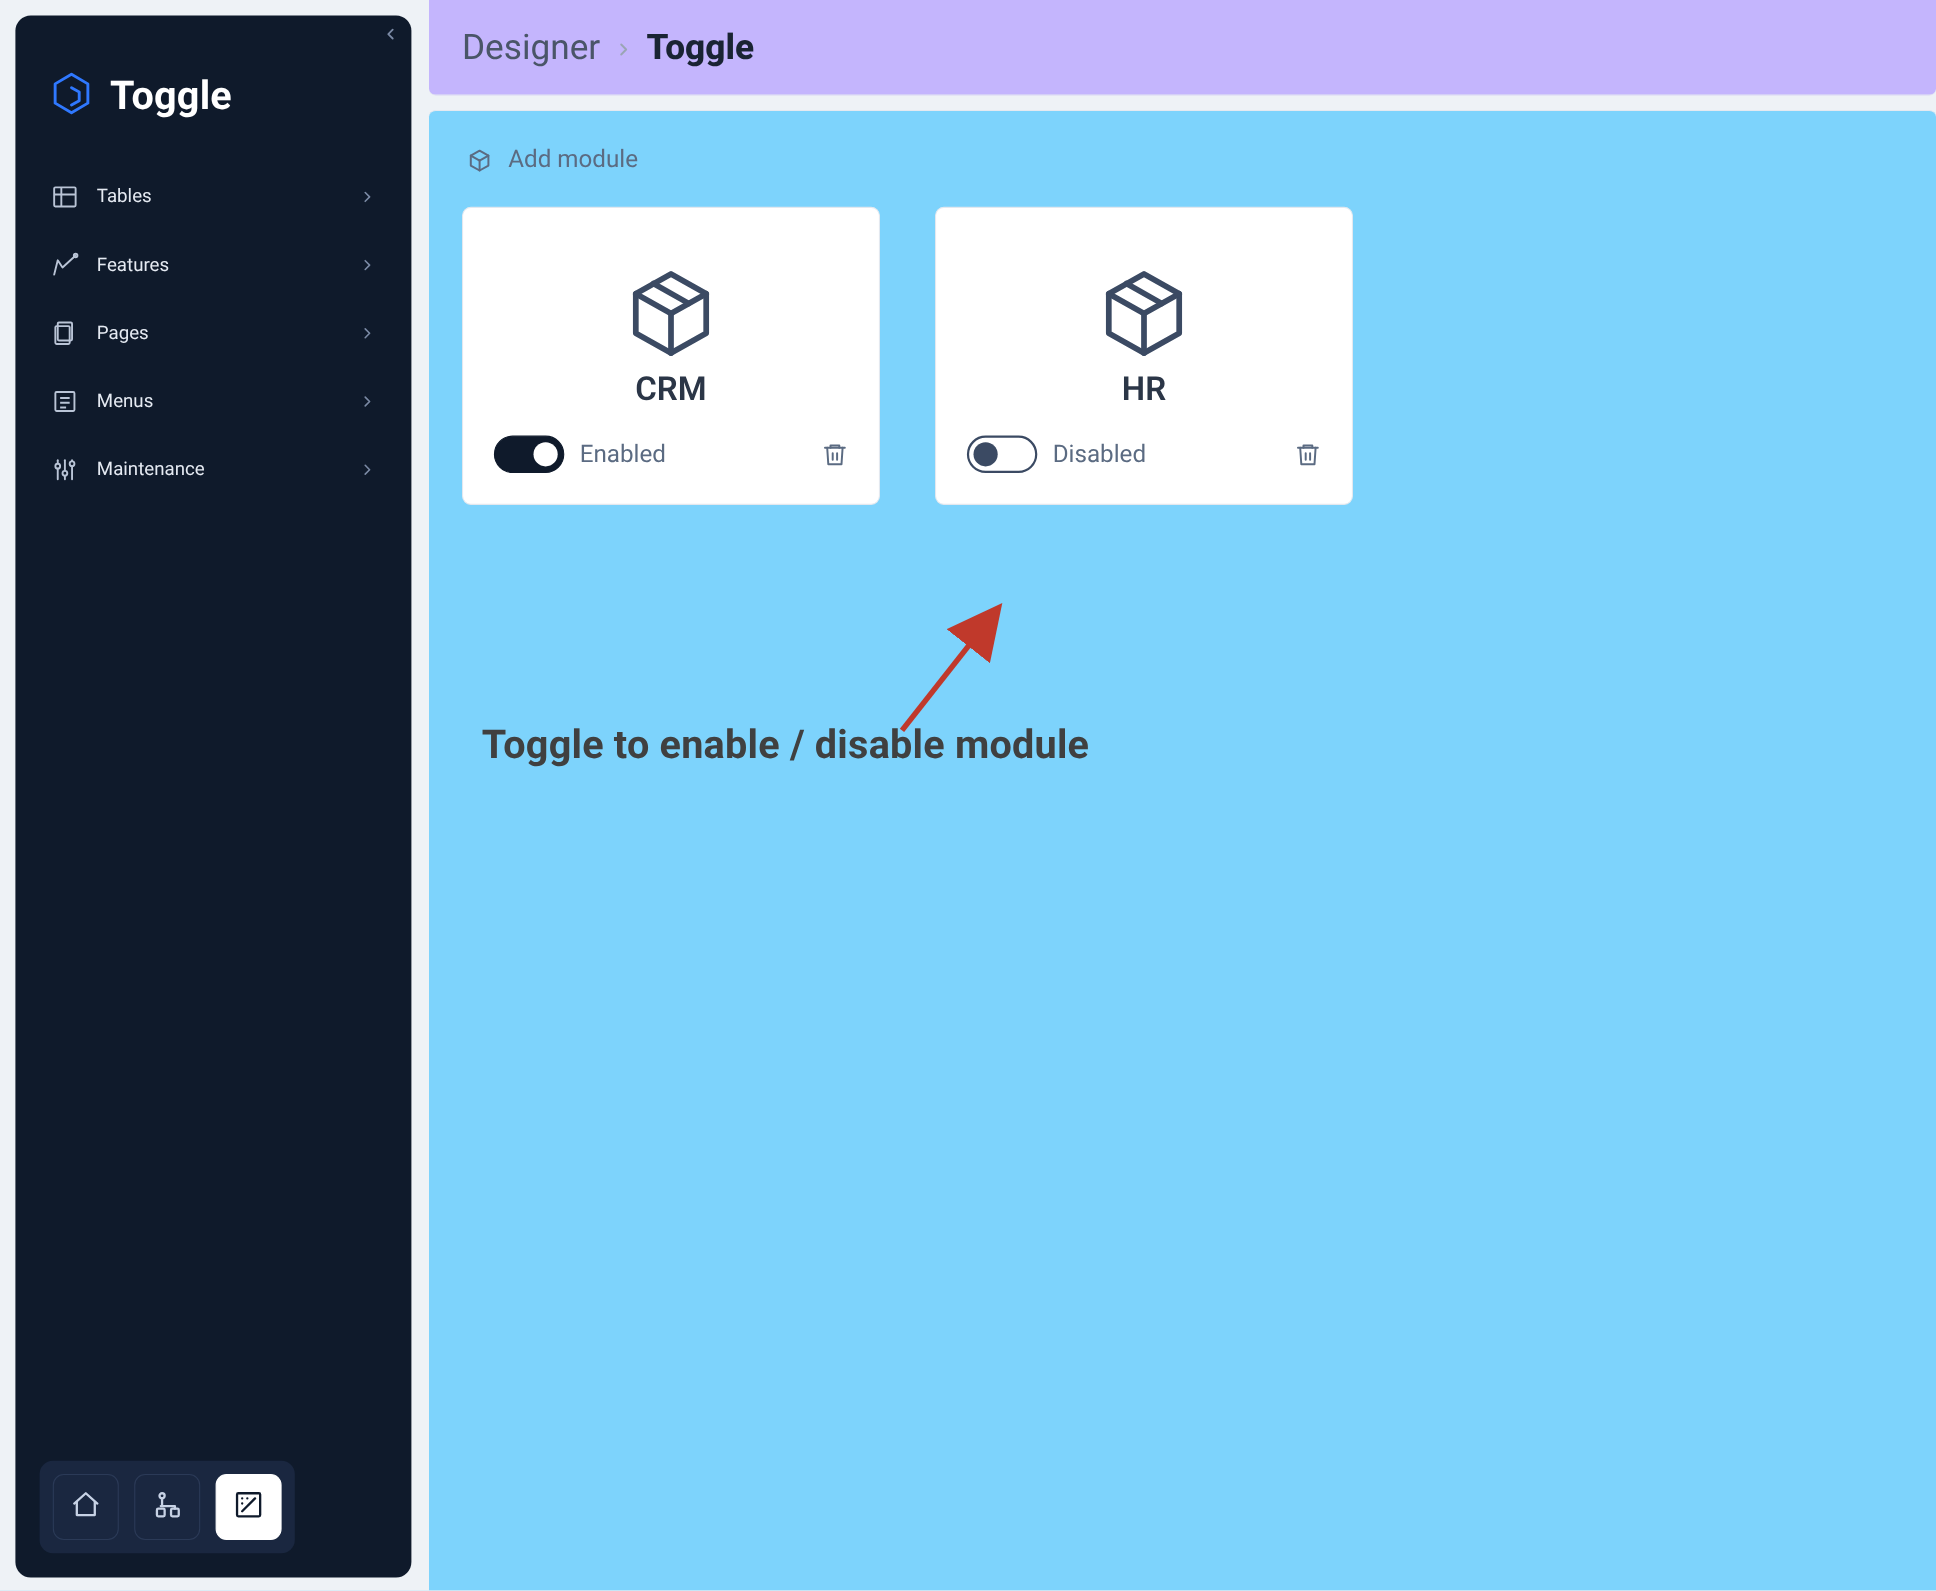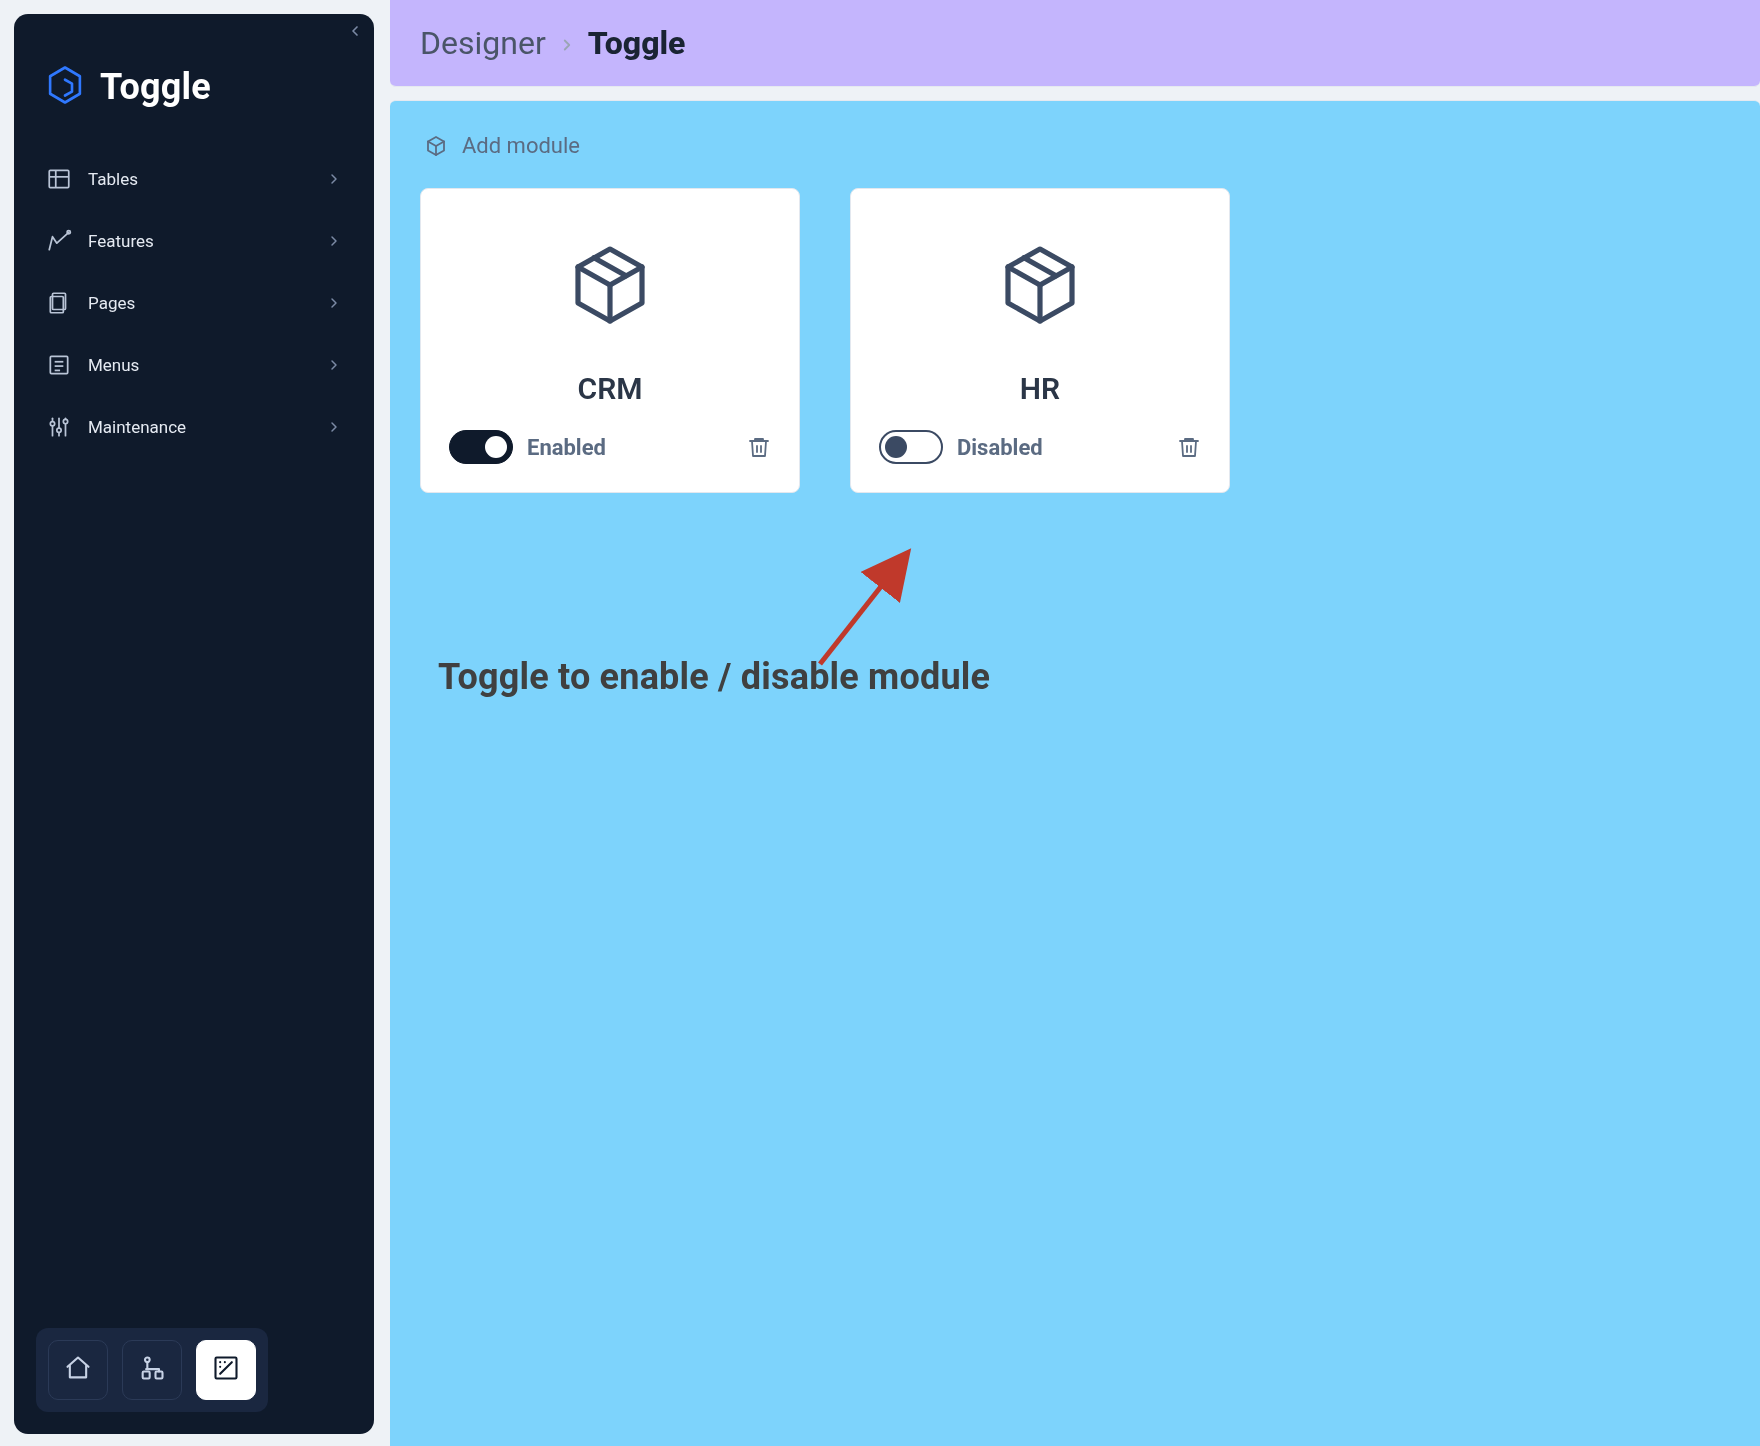--- a/index.html
+++ b/index.html
@@ -106,23 +106,23 @@
   .card {
     width: 380px;
     border:1px solid #e3e8ef;
     border-radius: 8px;
     padding: 48px 28px 28px 28px;
     display:flex; flex-direction:column; align-items:center;
     position:relative;
     background:#ffffff;
   }
   .card .cube { color:#3b4a63; }
-  .card .title { font-size:30px; color:#2b3647; margin-top: 34px; font-weight:600; }
+  .card .title { font-size:30px; color:#2b3647; font-weight:600; }
   .card .row { display:flex; align-items:center; width:100%; margin-top: 24px; font-size:22px; color:#5b6b82; }
-  .card .row .state-label { margin-left: 14px; font-weight: bold; }
+  .card .row .state-label { margin-left: 14px; }
   .card .row .trash { margin-left:auto; color:#5b6b82; cursor:pointer; display:flex; }
 
   .toggle {
     width: 64px; height: 34px;
     border-radius: 18px;
     position:relative;
     cursor:pointer;
     flex: 0 0 auto;
   }
   .toggle.on { background:#0f1a2b; border:1px solid #0f1a2b; }

